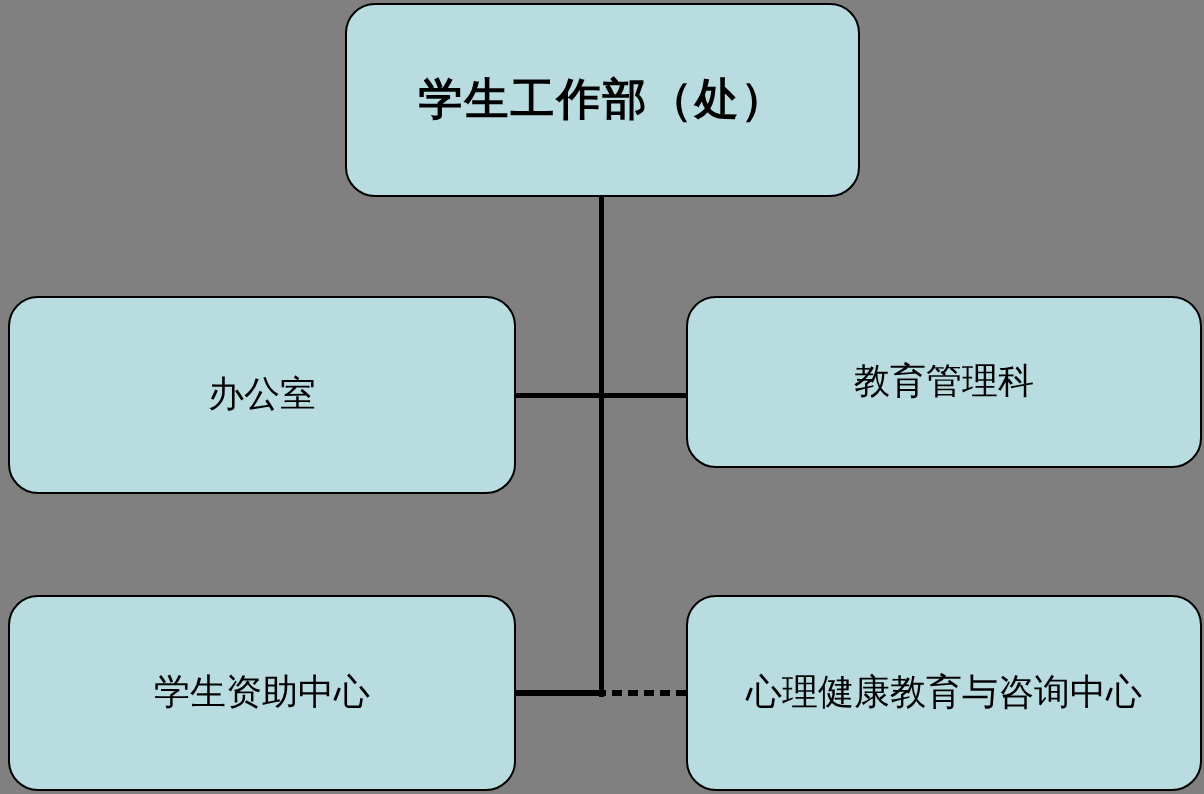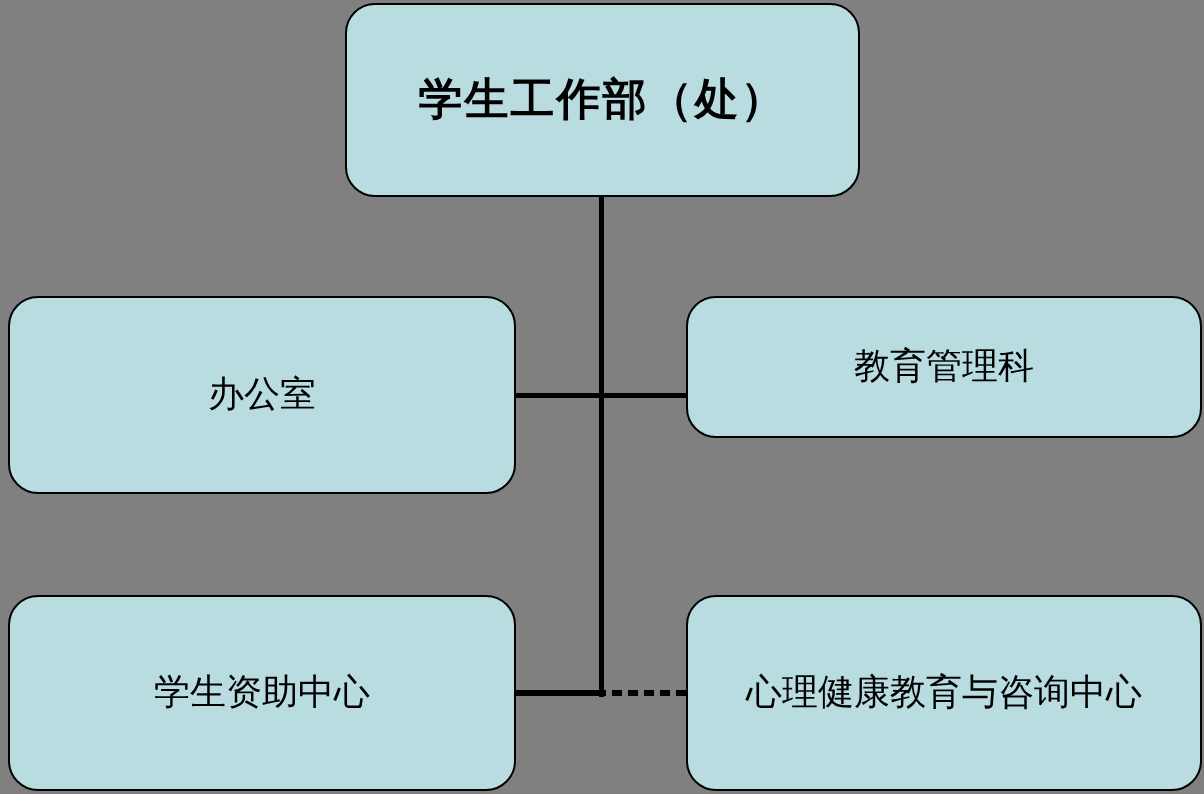--- a/index.html
+++ b/index.html
@@ -27,21 +27,21 @@
       font-size: 36px;
       line-height: 1.2;
     }
     .node-root {
       left: 345px; top: 3px; width: 515px; height: 194px;
       font-size: 44px;
       font-weight: bold;
       letter-spacing: 2px;
     }
     .node-office { left: 8px;   top: 296px; width: 508px; height: 198px; text-align: right; }
-    .node-edu    { left: 686px; top: 296px; width: 516px; height: 142px; }
+    .node-edu    { left: 686px; top: 296px; width: 516px; height: 172px; }
     .node-aid    { left: 8px;   top: 595px; width: 508px; height: 196px; }
     .node-psy    { left: 686px; top: 595px; width: 516px; height: 196px; }
 
     .connector { position: absolute; background: #000000; }
     .conn-vertical     { left: 599px; top: 197px; width: 5px;  height: 500px; }
     .conn-mid-h        { left: 516px; top: 393px; width: 170px; height: 5px; }
     .conn-bottom-solid { left: 516px; top: 690px; width: 90px;  height: 6px; }
     .conn-bottom-dashed {
       left: 612px; top: 690px; width: 74px; height: 6px;
       background: repeating-linear-gradient(90deg, #000000 0 10px, transparent 10px 16px);

